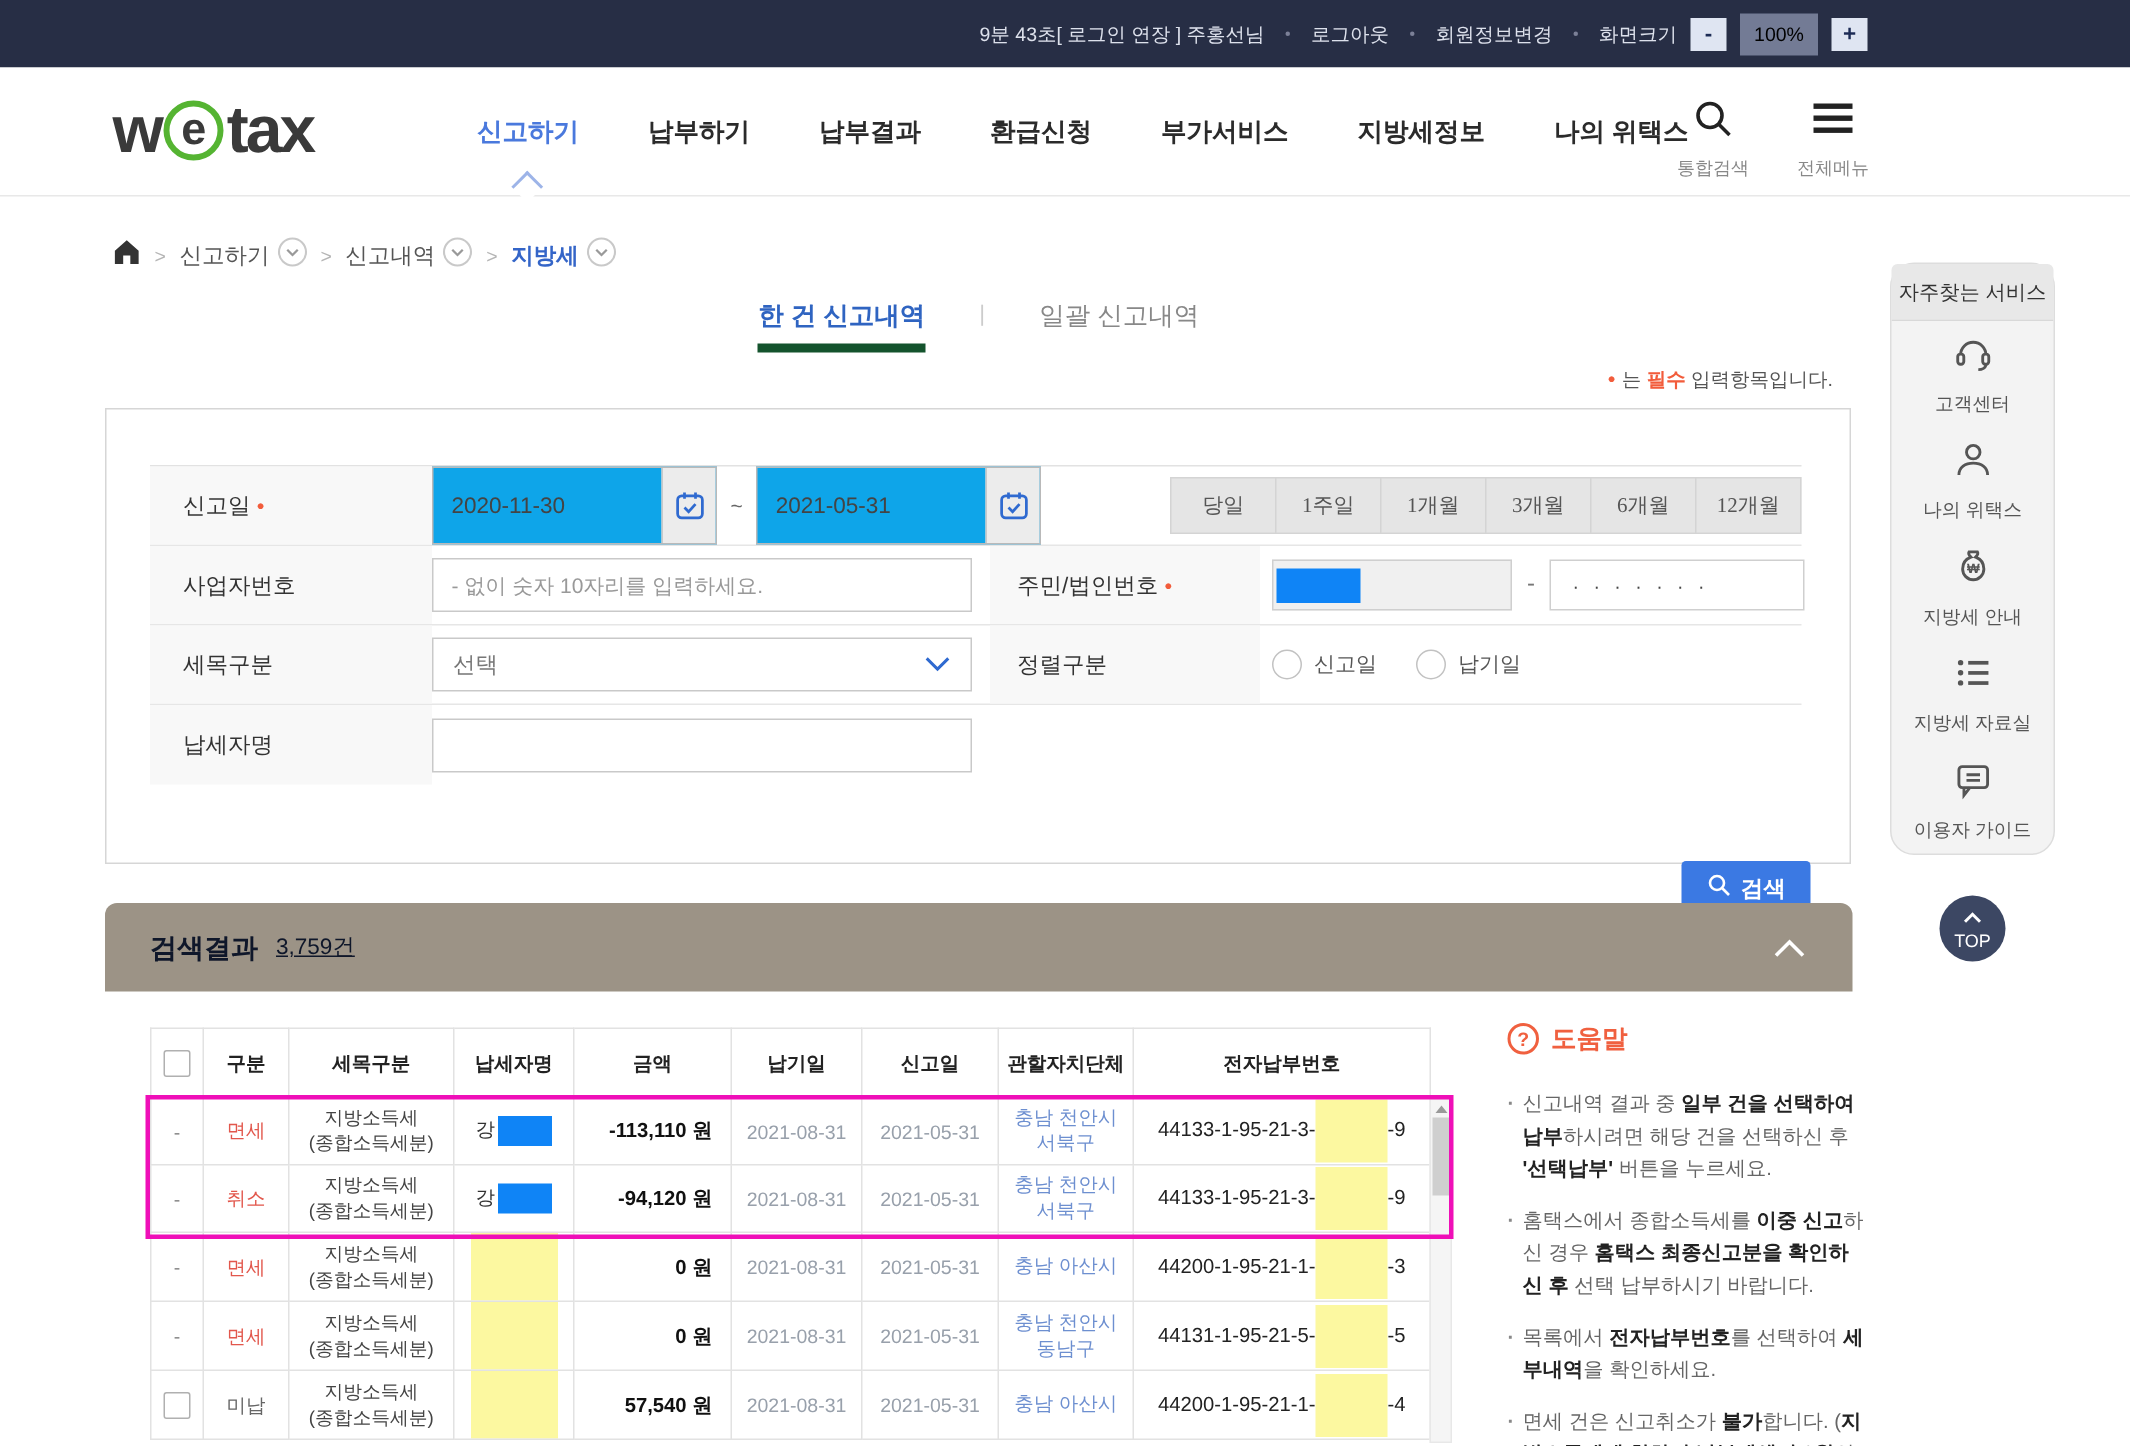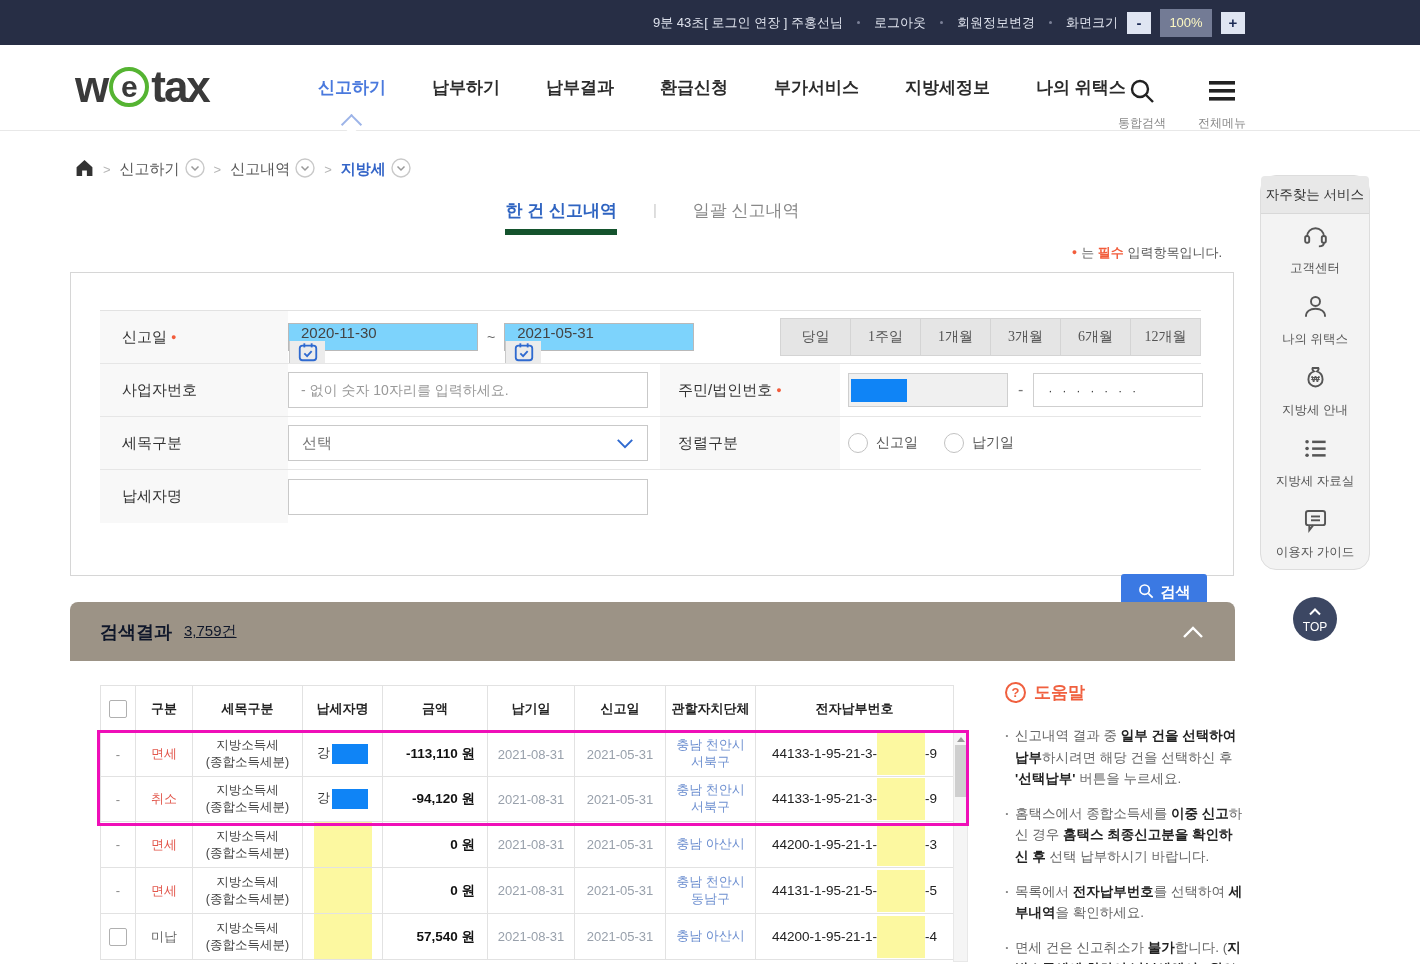--- a/index.html
+++ b/index.html
@@ -5,31 +5,31 @@
   * { margin:0; padding:0; box-sizing:border-box; }
   body { background:#fff; font-family:"Liberation Sans","DejaVu Sans",sans-serif; }
   .page { position:relative; width:1420px; height:964px; background:#fff; overflow:hidden; }
 
   
   .topbar { position:absolute; top:0; left:0; width:100%; height:45px; background:#272e45; }
   .topbar-inner { position:absolute; right:175px; top:0; height:45px; display:flex; align-items:center; gap:9px; color:#dde1ec; font-size:13px; }
   .tb-dot { width:3px; height:3px; border-radius:50%; background:#7b8097; margin:0 5px; }
   .tb-link { color:#dde1ec; text-decoration:none; cursor:pointer; }
   .zoom-btn { width:24px; height:22px; border:none; background:#dfe5f2; color:#1c2b55; font-weight:bold; font-size:15px; line-height:20px; cursor:pointer; }
-  .zoom-level { width:52px; height:28px; background:#737b95; color:#fef9c3; display:flex; align-items:center; justify-content:center; font-size:13px; }
+  .zoom-level { width:52px; height:28px; background:#737b95; color:#000000; display:flex; align-items:center; justify-content:center; font-size:13px; }
 
   
   .site-header { position:absolute; top:45px; left:0; width:100%; height:86px; background:#fff; border-bottom:1px solid #e8e8e8; }
   .logo { position:absolute; left:75px; top:17px; font-size:44px; font-weight:800; color:#3a3a3a; letter-spacing:-2px; display:flex; align-items:center; cursor:pointer; }
   .logo .e-circle { display:inline-flex; width:40px; height:40px; border:4px solid #55b432; border-radius:50%; align-items:center; justify-content:center; font-size:30px; margin:0 2px; letter-spacing:0; }
   .main-nav { position:absolute; left:318px; top:31px; display:flex; gap:46px; }
   .nav-item { font-size:17px; font-weight:600; color:#2b2b2b; text-decoration:none; position:relative; cursor:pointer; white-space:nowrap; }
   .nav-item.active { color:#4a79dd; }
   .nav-item.active::after { content:''; position:absolute; left:50%; margin-left:-8px; bottom:-33px; width:13px; height:13px; border-top:2px solid #9db4e8; border-left:2px solid #9db4e8; transform:rotate(45deg); background:#fff; }
-  .header-utils { position:absolute; left:1118px; top:32px; display:flex; gap:32px;align-items:center; }
+  .header-utils { position:absolute; left:1118px; top:20px; display:flex; gap:32px;align-items:center; }
   .util { display:flex; flex-direction:column; align-items:center; gap:6px; cursor:pointer; }
   .util .u-label { font-size:12px; color:#888; white-space:nowrap; }
 
   
   .breadcrumb { position:absolute; left:75px; top:158px; display:flex; align-items:center; gap:9px; font-size:15px; color:#555; }
   .bc-sep { color:#b5b5b5; font-size:13px; }
   .bc-item { display:flex; align-items:center; gap:5px; cursor:pointer; }
   .bc-item .bc-label.last { color:#3465c8; font-weight:700; }
 
   
@@ -42,21 +42,21 @@
   .required-note { position:absolute; right:198px; top:244px; font-size:13px; color:#555; }
   .req-dot { color:#f25c3b; font-size:9px; vertical-align:2px; margin-right:4px; }
   .required-note .em { color:#f25c3b; font-weight:700; }
 
   
   .form-box { position:absolute; left:70px; top:272px; width:1164px; height:304px; border:1px solid #d6d6d6; background:#fff; }
   .form-rows { position:absolute; left:29px; top:37px; width:1101px; border-top:1px solid #e2e2e2; }
   .frow { display:flex; align-items:stretch; height:53px; border-bottom:1px solid #e6e6e6; }
   .flabel { width:188px; background:#f8f8f8; display:flex; align-items:center; padding-left:22px; font-size:15px; color:#333; flex:none; }
   .fcontent { flex:1; display:flex; align-items:center; }
-  .date-combo { display:flex; height:28px; border:1px solid #b9b9b9; width:190px; background:#7dd3fc;flex-direction:column; }
+  .date-combo { display:flex; height:52px; border:1px solid #b9b9b9; width:190px; background:#0ea5e9; }
   .date-combo input { border:none; outline:none; width:152px; padding-left:12px; font-size:15px; color:#444; font-family:inherit; background:transparent; }
   .cal-btn { width:36px; background:#ececec; border-left:1px solid #c9c9c9; display:flex; align-items:center; justify-content:center; cursor:pointer; }
   .tilde { margin:0 9px; color:#666; font-size:14px; }
   .range-group { margin-left:auto; display:flex; }
   .range-btn { width:71px; height:38px; border:1px solid #d4d4d4; background:#e5e5e5; color:#555; font-size:14px; margin-left:-1px; display:flex; align-items:center; justify-content:center; cursor:pointer; font-family:Liberation Serif, serif; }
   .text-input { width:360px; height:36px; border:1px solid #c9c9c9; padding:0 12px; font-size:14px; color:#333; outline:none; font-family:inherit; }
   .text-input::placeholder { color:#999; }
   .mid-label { width:180px; background:#f8f8f8; height:100%; display:flex; align-items:center; padding-left:18px; font-size:15px; color:#333; margin-left:12px; flex:none; }
   .masked-field { width:160px; height:34px; background:#f0f0f0; border:1px solid #cfcfcf; margin-left:8px; display:flex; align-items:center; padding-left:2px; }
   .redact-blue-block { width:56px; height:23px; background:#0f84f6; }

